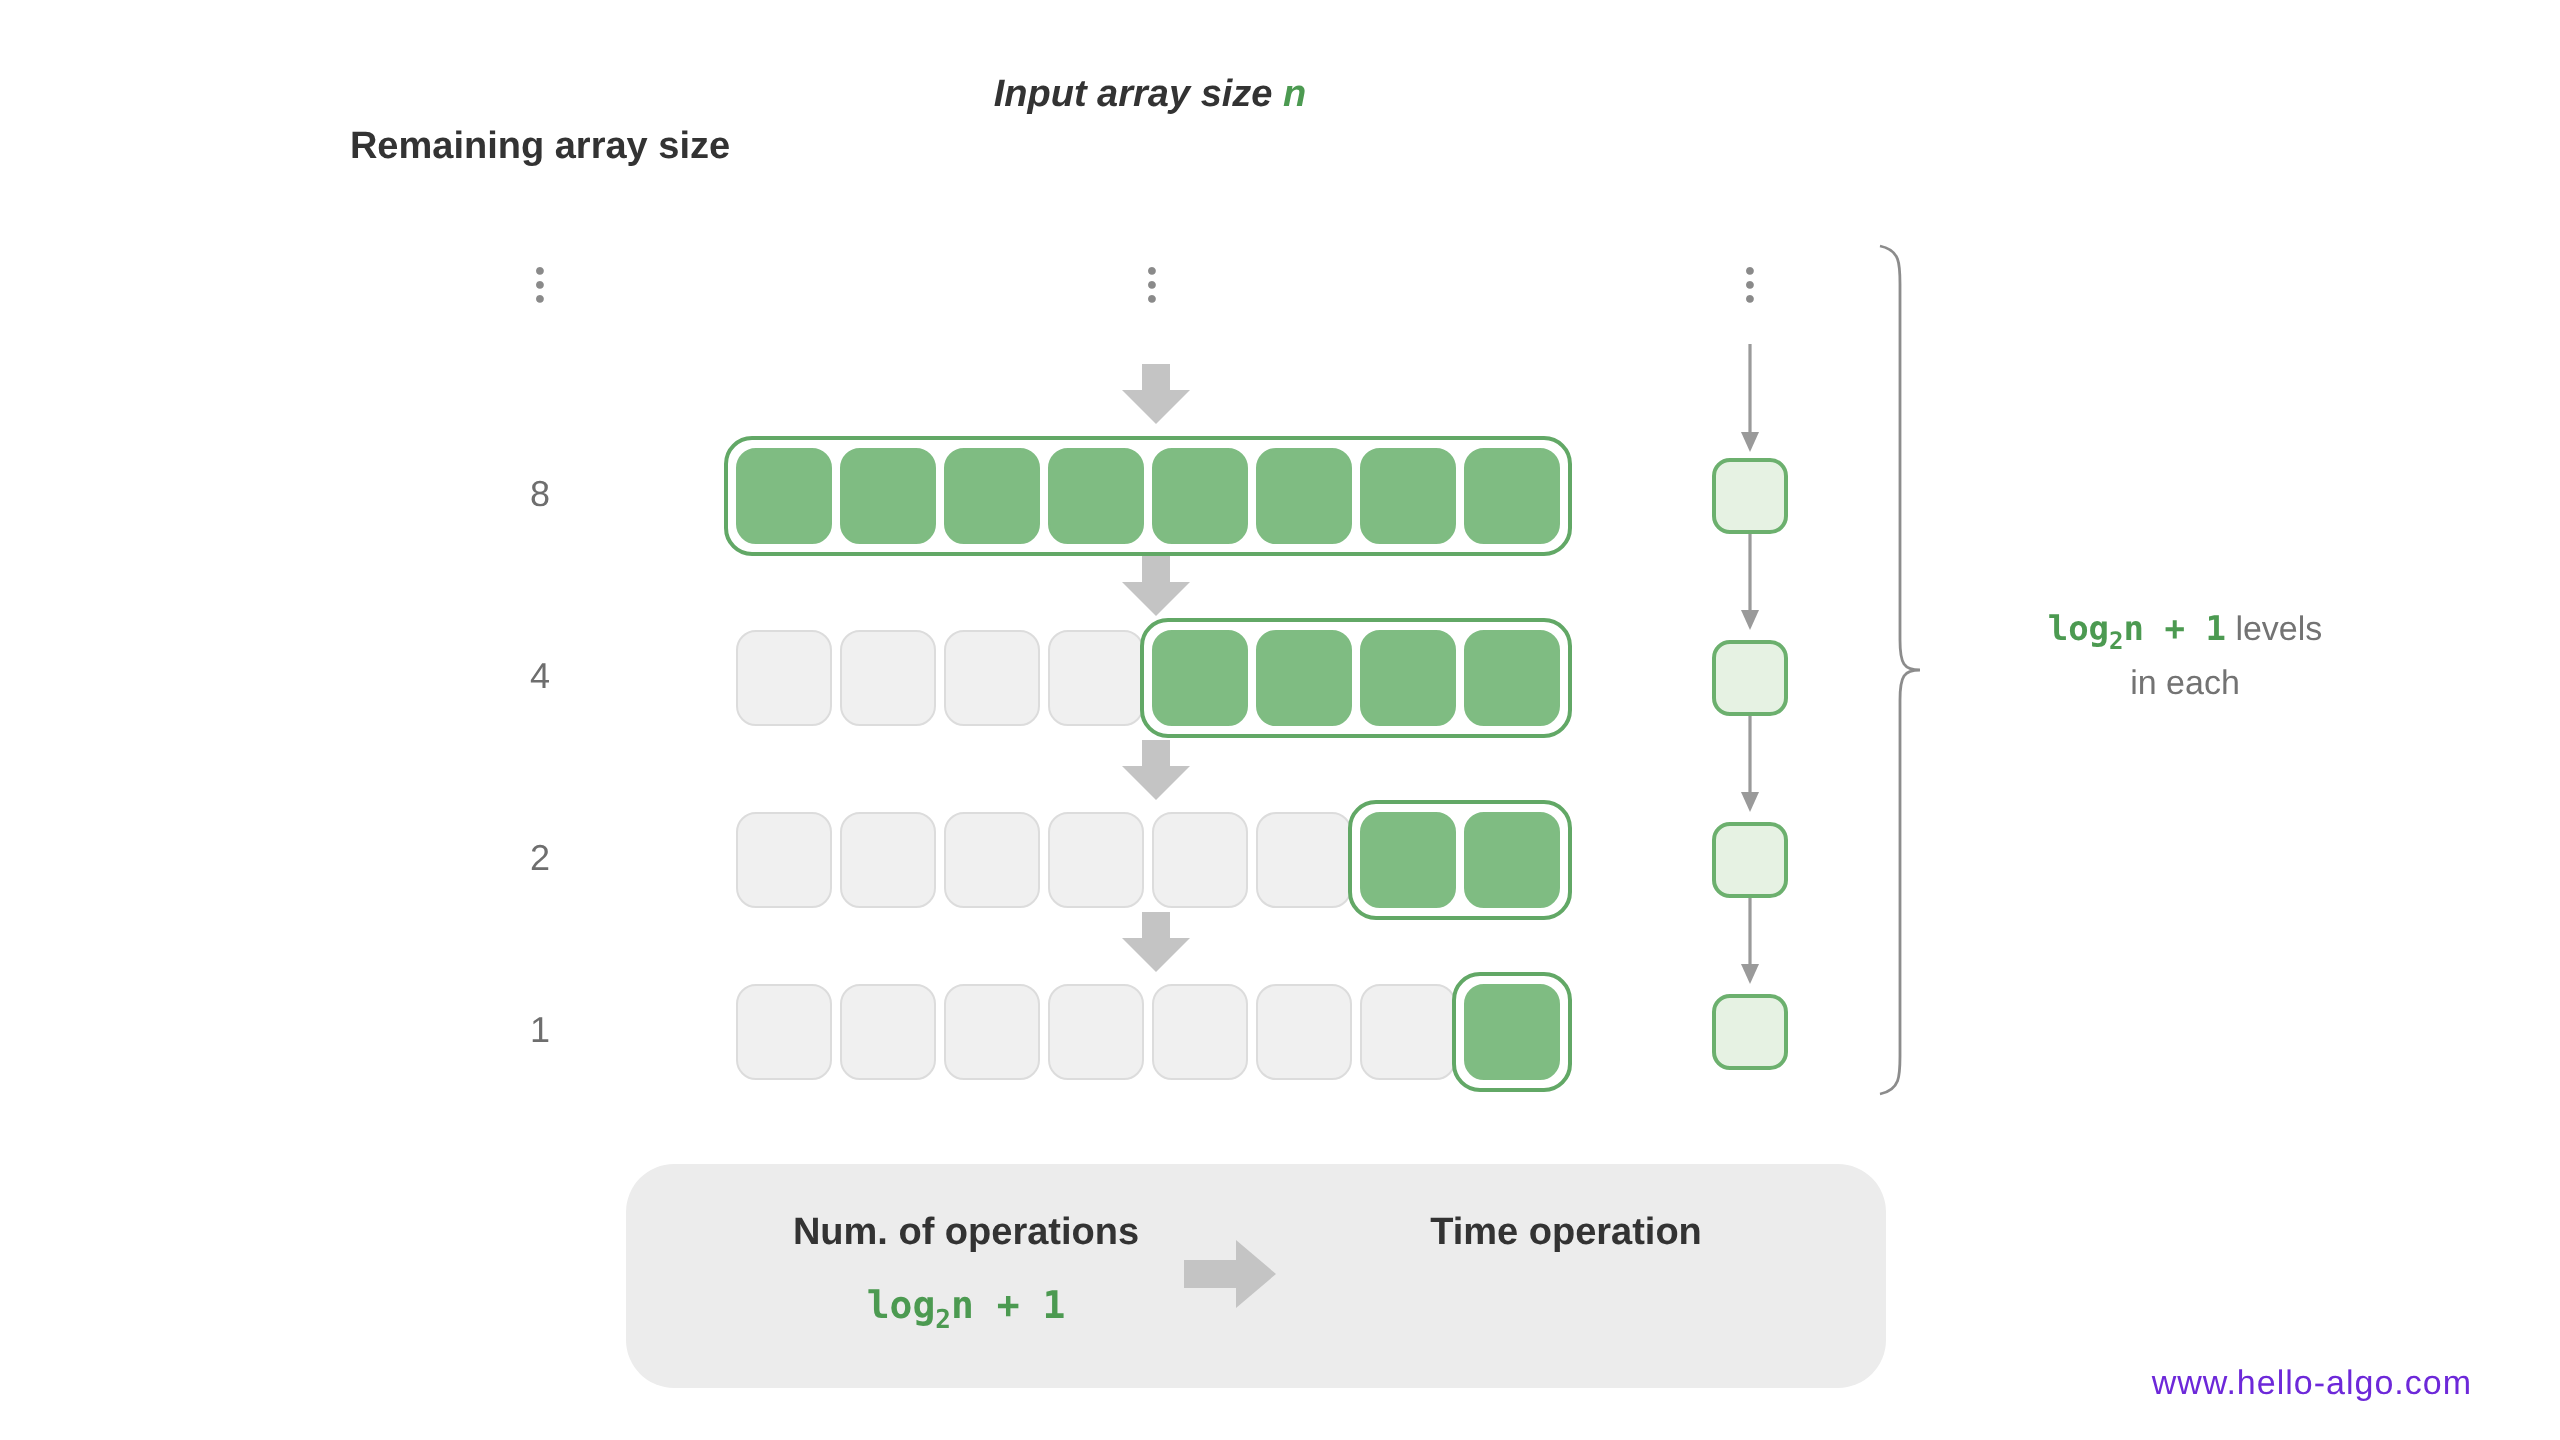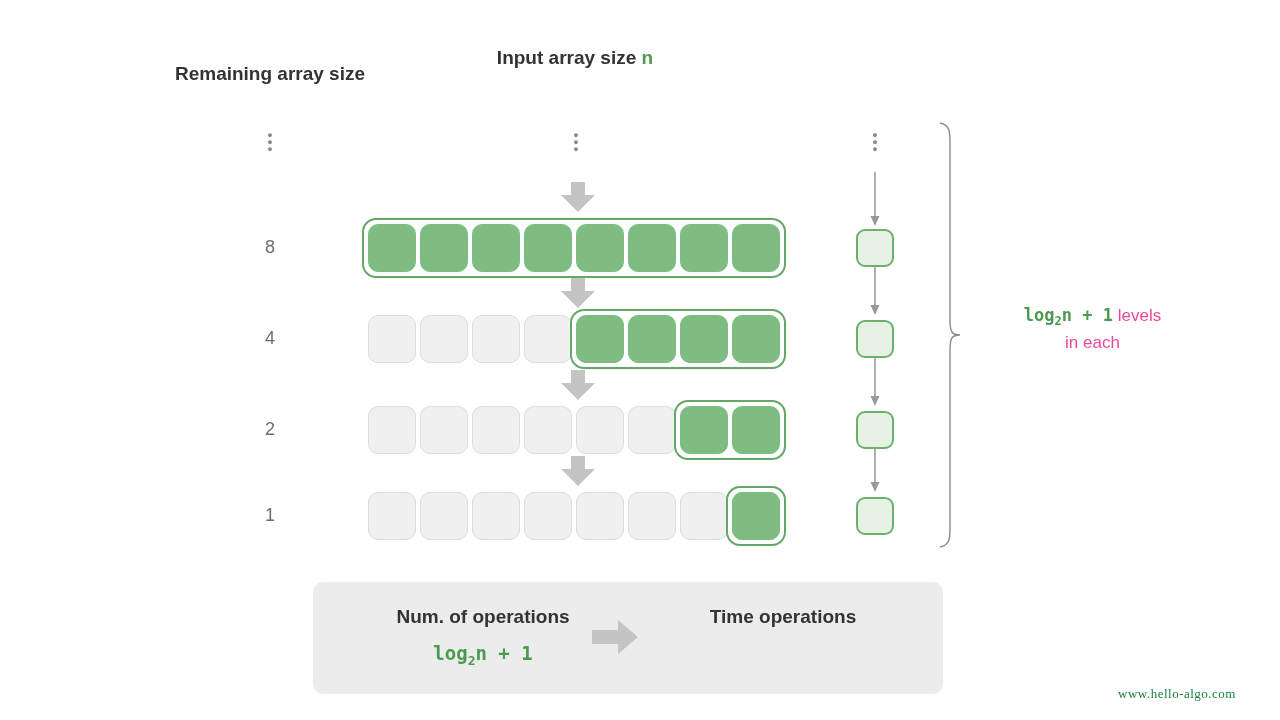--- a/index.html
+++ b/index.html
@@ -34,21 +34,21 @@
   }
   .hdr-sub {
     font-size: 17px;
     color: #3B3B3B;
     white-space: nowrap;
     margin-top: 4px;
   }
   .green { color: #4C9A51; }
 
   #hdr-left  { left: 90px;  top: 62px;  width: 360px; }
-  #hdr-mid   { left: 395px; top: 46px;  width: 360px; }
+  #hdr-mid   { left: 395px; top: 36px;  width: 360px; font-style: italic; }
   #hdr-right { left: 770px; top: 46px;  width: 210px; }
   #hdr-right .hdr-strong { white-space: normal; }
 
   
   .size-label {
     position: absolute;
     width: 40px;
     text-align: center;
     font-size: 18px;
     color: #6E6E6E;
@@ -126,31 +126,31 @@
     text-align: center;
     line-height: 1.45;
   }
   .mono-green {
     font-family: "DejaVu Sans Mono", monospace;
     color: #4C9A51;
     font-weight: bold;
     font-size: 17px;
   }
   .mono-green sub { font-size: 12px; }
-  .note-txt { font-size: 17px; color: #ec4899; }
+  .note-txt { font-size: 17px; color: #737373; }
 
   
   #summary {
     position: absolute;
     left: 313px;
     top: 582px;
     width: 630px;
     height: 112px;
     background: #ECECEC;
-    border-radius: 10px;
+    border-radius: 24px;
   }
   .sum-col {
     position: absolute;
     text-align: center;
     top: 24px;
   }
   #sum-left  { left: 30px;  width: 280px; }
   #sum-right { left: 330px; width: 280px; }
   .sum-title {
     font-size: 19px;
@@ -185,23 +185,23 @@
     top: 620px;
     width: 46px;
     height: 34px;
   }
 
   
   #watermark {
     position: absolute;
     right: 44px;
     bottom: 18px;
-    font-family: Liberation Serif, serif;
-    font-size: 13px;
-    color: #15803d;
+    font-family: Liberation Sans, sans-serif;
+    font-size: 17px;
+    color: #6d28d9;
     letter-spacing: 0.5px;
   }
 </style>
 </head>
 <body>
 
 <div class="stage">
 
   <div class="hdr" id="hdr-left">
     <div class="hdr-strong">Remaining array size</div>
@@ -323,21 +323,21 @@
     <div><span class="mono-green"><span>log</span><sub>2</sub><span>n + 1</span></span><span class="note-txt"> levels</span></div>
     <div class="note-txt">in each</div>
   </div>
 
   <div id="summary">
     <div class="sum-col" id="sum-left">
       <div class="sum-title">Num. of operations</div>
       <div class="sum-val"><span class="g"><span>log</span><sub>2</sub><span>n + 1</span></span></div>
     </div>
     <div class="sum-col" id="sum-right">
-      <div class="sum-title">Time operations</div>
+      <div class="sum-title">Time operation</div>
     </div>
   </div>
   <svg id="sum-arrow" viewBox="0 0 46 34">
     <polygon points="0,10 26,10 26,0 46,17 26,34 26,24 0,24" fill="#C4C4C4"></polygon>
   </svg>
 
   <div id="watermark">www.hello-algo.com</div>
 
 </div>
 

